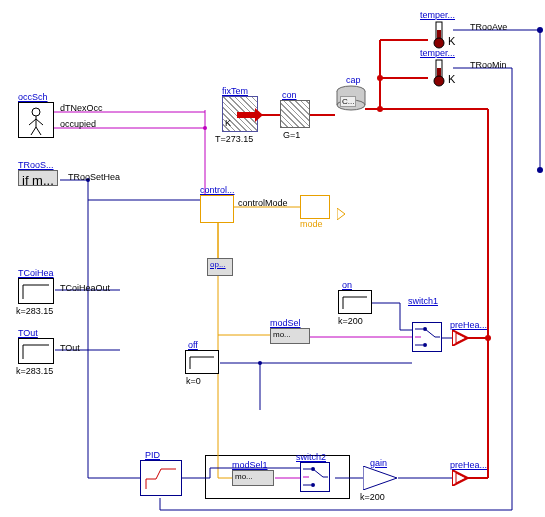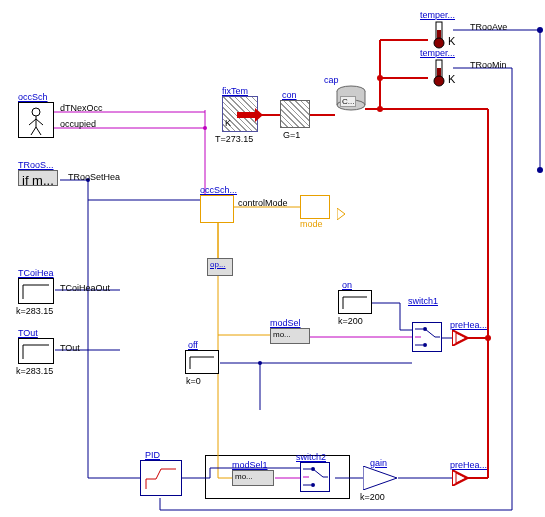--- a/index.html
+++ b/index.html
@@ -150,21 +150,21 @@
 
 <div class="block" style="left:336px;top:85px;width:30px;height:26px;">
   <svg width="30" height="26">
         <ellipse cx="15" cy="6" rx="14" ry="5" fill="#ccc" stroke="#666"></ellipse>
         <rect x="1" y="6" width="28" height="14" fill="#ccc" stroke="none"></rect>
         <ellipse cx="15" cy="20" rx="14" ry="5" fill="#ccc" stroke="#666"></ellipse>
         <line x1="1" y1="6" x2="1" y2="20" stroke="#666"></line>
         <line x1="29" y1="6" x2="29" y2="20" stroke="#666"></line>
       </svg>
 </div>
-<div class="label blue" style="left:324px;top:75px;">cap</div>
+<div class="label blue" style="left:346px;top:75px;">cap</div>
 <div class="label" style="left:340px;top:96px;background:#eee;border:1px solid #999;padding:0 1px;font-size:8px">C...</div>
 
 <div class="block" style="left:426px;top:20px;width:28px;height:30px;">
   <svg width="28" height="30">
         <rect x="10" y="2" width="6" height="18" fill="#fff" stroke="#000"></rect>
         <rect x="11" y="10" width="4" height="10" fill="#800"></rect>
         <circle cx="13" cy="23" r="5" fill="#800" stroke="#000"></circle>
       </svg>
 </div>
 <div class="label blue" style="left:420px;top:10px;text-decoration:underline">temper...</div>
@@ -181,21 +181,21 @@
 <div class="label blue" style="left:420px;top:48px;text-decoration:underline">temper...</div>
 <div class="label" style="left:448px;top:73px;font-size:11px">K</div>
 <div class="label" style="left:470px;top:60px">TRooMin</div>
 
 <div class="block" style="left:18px;top:170px;width:40px;height:16px;border:1px solid #666;background:#ddd;"></div>
 <div class="label blue" style="left:18px;top:160px;text-decoration:underline">TRooS...</div>
 <div class="label" style="left:22px;top:173px;font-size:13px">if m...</div>
 <div class="label" style="left:68px;top:172px">TRooSetHea</div>
 
 <div class="block" style="left:200px;top:195px;width:34px;height:28px;border:1px solid #e8a000;background:#fff;"></div>
-<div class="label blue" style="left:200px;top:185px;text-decoration:underline">occSch...</div>
+<div class="label blue" style="left:200px;top:185px;text-decoration:underline">control...</div>
 <div class="label" style="left:238px;top:198px">controlMode</div>
 
 <div class="block" style="left:300px;top:195px;width:30px;height:24px;border:1px solid #e8a000;background:#fff;">
   <div style="position:absolute;right:-8px;top:6px;" class="triangle-right">
     <svg width="8" height="12">
           <polygon points="0,0 8,6 0,12" fill="#fff" stroke="#e8a000"></polygon>
         </svg>
   </div>
 </div>
 <div class="label orange" style="left:300px;top:185px">mode</div>

